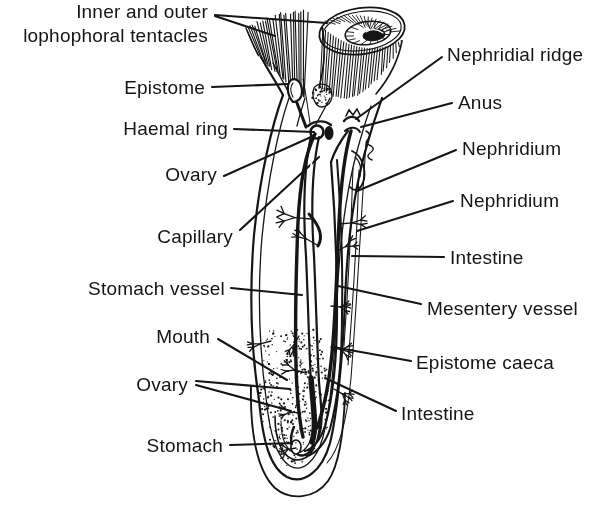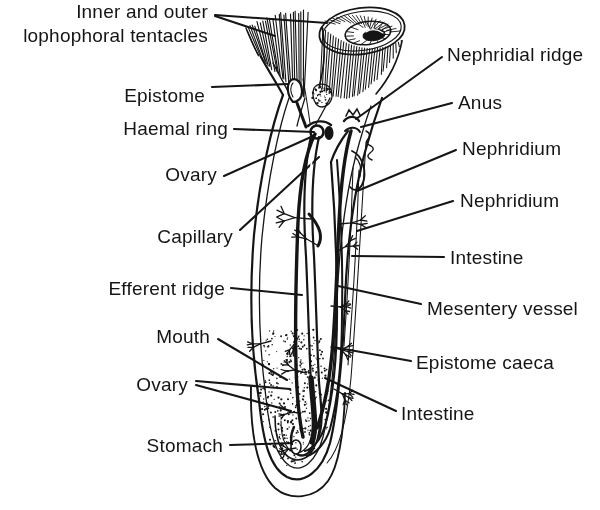--- a/index.html
+++ b/index.html
@@ -741,25 +741,25 @@
         <circle cx="318.9" cy="94.6" r="0.70" fill="#151515"></circle>
         <circle cx="325.6" cy="99.8" r="0.90" fill="#151515"></circle>
         <circle cx="330.2" cy="91.7" r="0.98" fill="#151515"></circle>
       </g>
   </svg>
 
   <div class="lbl ra" style="right:392px;top:0px">
     <span style="display:block">Inner and outer</span>
     <span style="display:block">lophophoral tentacles</span>
   </div>
-  <div class="lbl ra" style="right:395px;top:84px">Epistome</div>
+  <div class="lbl ra" style="right:395px;top:76px">Epistome</div>
   <div class="lbl ra" style="right:372px;top:117px">Haemal ring</div>
   <div class="lbl ra" style="right:383px;top:163px">Ovary</div>
   <div class="lbl ra" style="right:367px;top:225px">Capillary</div>
-  <div class="lbl ra" style="right:375px;top:277px">Efferent ridge</div>
+  <div class="lbl ra" style="right:375px;top:277px">Stomach vessel</div>
   <div class="lbl ra" style="right:390px;top:325px">Mouth</div>
   <div class="lbl ra" style="right:412px;top:373px">Ovary</div>
   <div class="lbl ra" style="right:377px;top:434px">Stomach</div>
 
   <div class="lbl" style="left:447px;top:43px">Nephridial ridge</div>
   <div class="lbl" style="left:458px;top:91px">Anus</div>
   <div class="lbl" style="left:462px;top:137px">Nephridium</div>
   <div class="lbl" style="left:460px;top:189px">Nephridium</div>
   <div class="lbl" style="left:450px;top:246px">Intestine</div>
   <div class="lbl" style="left:427px;top:297px">Mesentery vessel</div>

